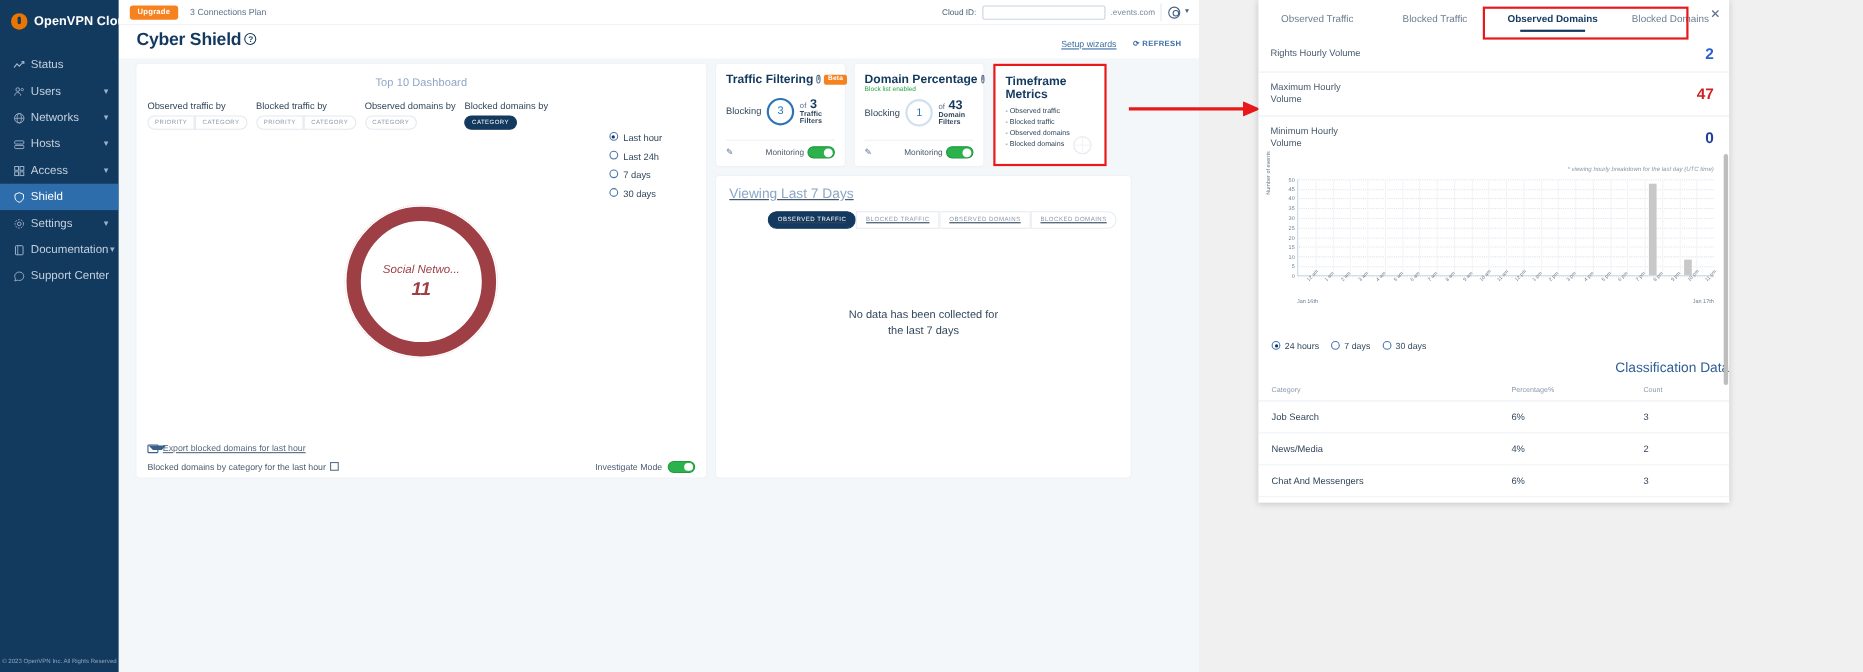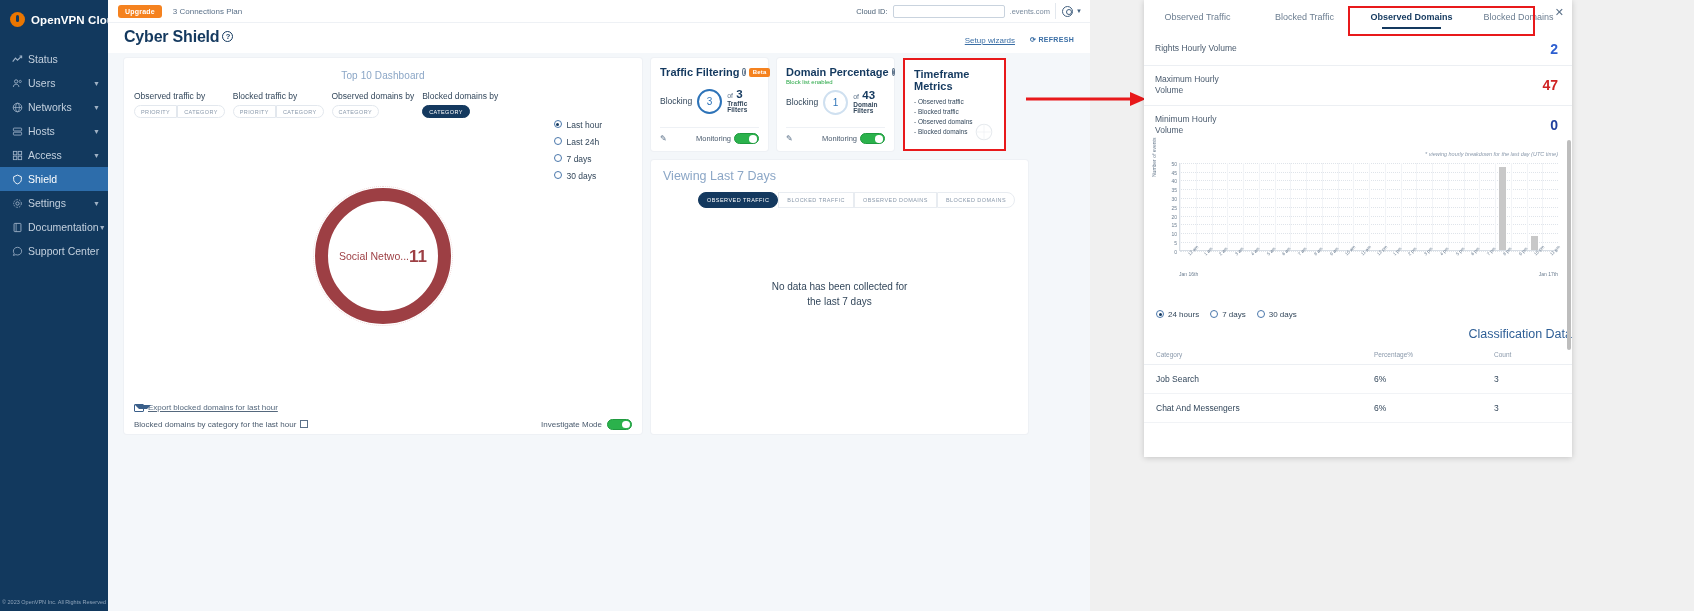--- a/index.html
+++ b/index.html
@@ -108,22 +108,22 @@
   .pill:last-child { border-radius:0 7px 7px 0; }
   .pill.single { border-radius:7px; }
   .pill.active { background:#14395f; color:#fff; border-color:#14395f; border-radius:7px; }
   .radios { position:absolute; right:40px; top:62px; }
   .radio-row { display:flex; gap:5px; height:17px; font-size:8.5px; color:#33475b; cursor:pointer;}
   .rdo { width:8px;height:8px;border-radius:50%;border:1.3px solid #4a77ab; position:relative; flex:none;}
   .rdo.on:after{content:"";position:absolute;left:1.5px;top:1.5px;width:3px;height:3px;border-radius:50%;background:#14395f;}
   .donut-wrap { position:absolute; left:0; top:130px; width:518px; height:190px; display:flex; justify-content:center;}
   .donut {
     width:136px;height:136px;border-radius:50%;
-    border:13px solid #9d3f44; display:flex; flex-direction:row;
-    align-items:center; justify-content:center; outline:1px dotted #f0dada; outline-offset:1px;
+    border:13px solid #9d3f44; display:flex; flex-direction:column;
+    align-items:center; justify-content:center; outline:1px dotted #f0dada; outline-offset:1px;font-style:italic;
   }
   .donut-label { font-size:10.5px; color:#9d3f44; }
   .donut-value { font-size:17px; font-weight:bold; color:#9d3f44; margin-top:2px;}
   .export-link {
     position:absolute; left:10px; bottom:22px; font-size:8px; color:#55687d;
     text-decoration:underline; display:flex; align-items:center; gap:4px; cursor:pointer;
   }
   .mail-ico { width:10px;height:8px;border:1px solid #3a5f8a; border-radius:1px; position:relative; flex:none;}
   .mail-ico:after{content:"";position:absolute;left:0px;top:0px;width:8px;height:4px;
     border-left:4px solid transparent;border-right:4px solid transparent;border-top:4px solid #3a5f8a;}
@@ -165,21 +165,21 @@
   
   #timeframe {
     width:103px; height:93px; padding:8px 9px; border:2px solid #e8191b; position:relative;
     background:#fff;
   }
   .tf-title { font-size:11px; font-weight:bold; color:#14395f; }
   .tf-list { margin-top:5px; }
   .tf-item { font-size:6.5px; color:#33475b; white-space:nowrap; line-height:1.55; }
   .tf-ghost { position:absolute; right:7px; bottom:7px; width:26px;height:20px; opacity:.35;}
   
-  #viewing { width:377px; height:274px; margin-top:9px; position:relative; }
+  #viewing { width:377px; height:274px; margin-top:9px; position:relative;text-decoration:underline; }
   .v-title { font-size:12.5px; color:#8ba6c6; padding:9px 0 0 12px; }
   .tabs7 { display:flex; margin:9px 0 0 47px; }
   .tab7 {
     font-size:5.5px; letter-spacing:.45px; color:#8a99ab; border:1px solid #e8ecf1;
     padding:4px 8px; background:#fff; cursor:pointer; white-space:nowrap;
   }
   .tab7:first-child { border-radius:9px 0 0 9px; }
   .tab7:last-child { border-radius:0 9px 9px 0; }
   .tab7.active { background:#14395f; color:#fff; border-color:#14395f; border-radius:9px; }
   .nodata { position:absolute; left:0; top:120px; width:377px; text-align:center; font-size:10px; color:#33475b; line-height:1.45;}
@@ -686,20 +686,25 @@
         <th class="c-cnt">Count</th>
       </tr>
     </thead>
     <tbody>
       <tr>
         <td>Job Search</td>
         <td>6%</td>
         <td>3</td>
       </tr>
       <tr>
+        <td>News/Media</td>
+        <td>4%</td>
+        <td>2</td>
+      </tr>
+      <tr>
         <td>Chat And Messengers</td>
         <td>6%</td>
         <td>3</td>
       </tr>
     </tbody>
   </table>
 
   <div class="vscroll" style="top:140px;height:210px"></div>
 </div>
 

